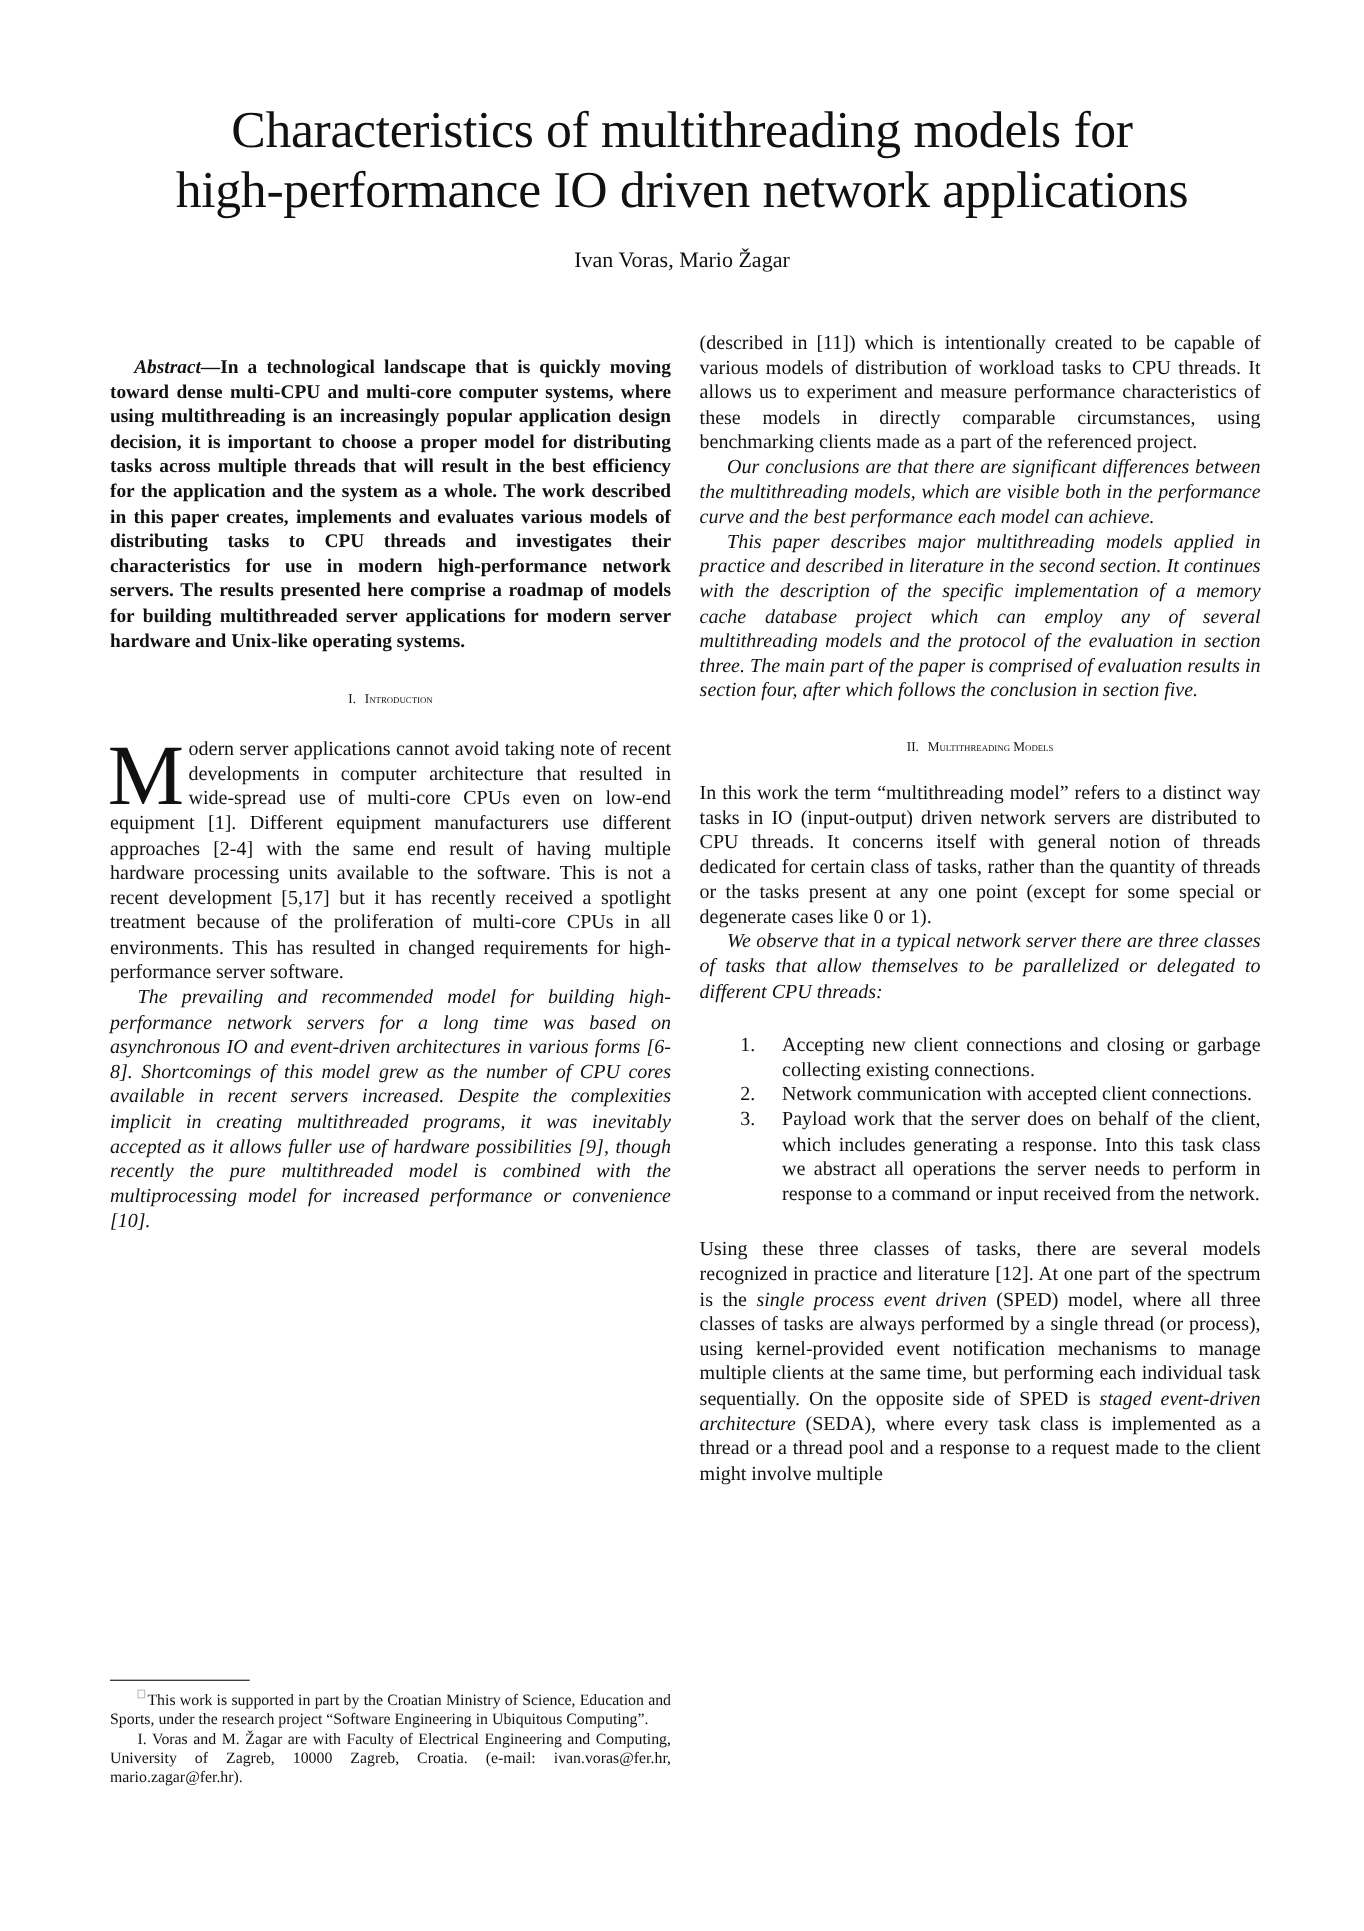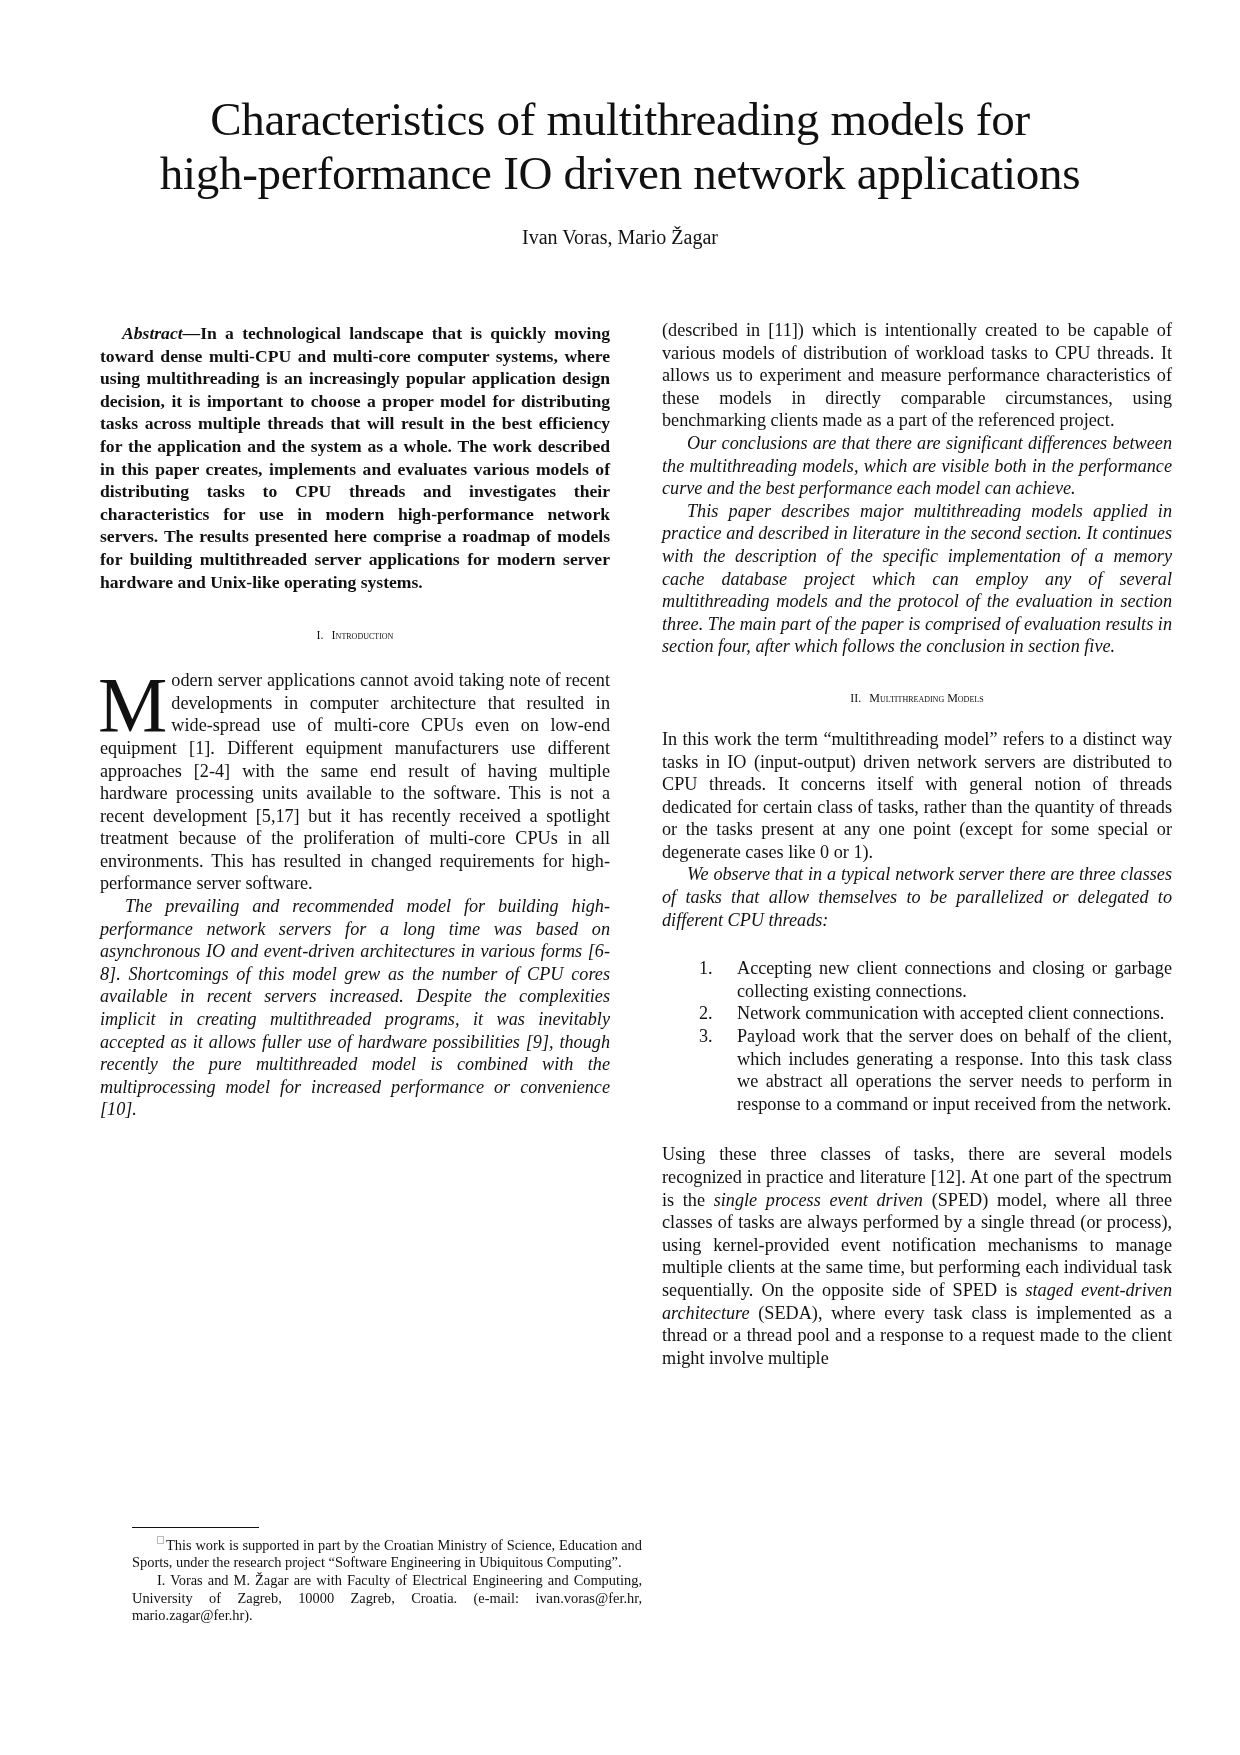--- a/index.html
+++ b/index.html
@@ -39,21 +39,21 @@
     }
     .col {
       position: absolute;
       top: 300px;
       width: 510px;
       font-size: 18.2px;
       line-height: 22.6px;
       text-align: justify;
     }
     .col-left { left: 100px; top: 322px; }
-    .col-right { left: 662px; top: 300px; margin-top: 19px; }
+    .col-right { left: 636px; top: 300px; }
     p { margin: 0; }
     .indent { text-indent: 25px; font-style: italic; }
     .abstract {
       font-weight: bold;
       font-size: 17.6px;
       line-height: 22.6px;
       text-indent: 22px;
     }
     .abstract em, .index-terms em {
       font-style: italic;
@@ -99,21 +99,20 @@
     ol.tasks li .li-num {
       position: absolute;
       left: 37px;
       top: 0;
     }
     .footnotes {
       position: absolute;
       left: 100px;
       top: 1527px;
       width: 510px;
-      margin-left: 32px;
     }
     .footnote-rule {
       width: 127px;
       height: 1px;
       background: #111111;
       margin-bottom: 8px;
     }
     .footnote {
       font-size: 14.4px;
       line-height: 17.6px;

